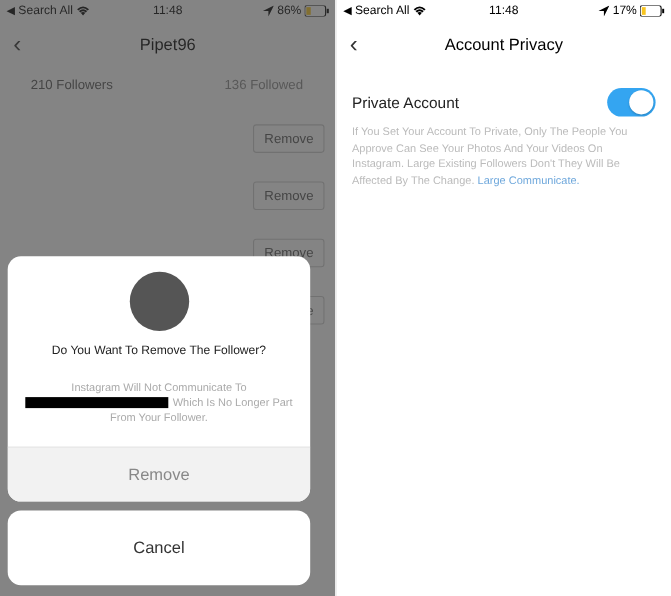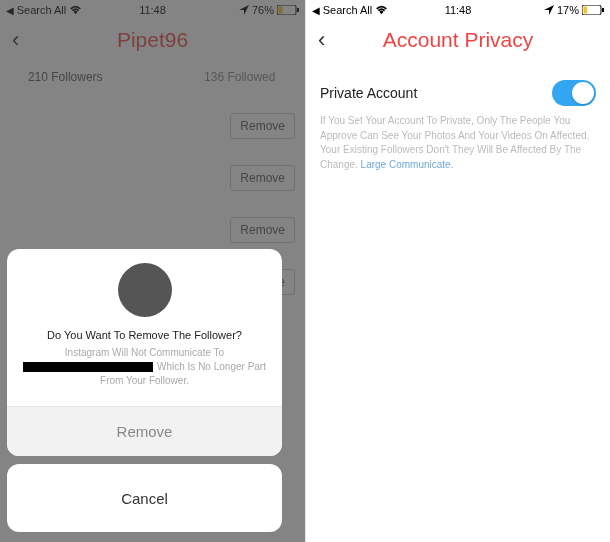--- a/index.html
+++ b/index.html
@@ -9,21 +9,21 @@
     .phone.right { width: 305px; border-left: 1px solid #e5e5e5; background: #fff; }
     
     
     .status-bar { height: 20px; display: flex; align-items: center; justify-content: space-between; padding: 0 6px; font-size: 11px; font-weight: 500; }
     .status-bar .left-group, .status-bar .right-group { display: flex; align-items: center; gap: 3px; }
     .status-bar .center { position: absolute; left: 50%; transform: translateX(-50%); }
     
     
     .nav { height: 40px; display: flex; align-items: center; padding: 0 12px; position: relative; }
     .nav .back { font-size: 22px; font-weight: 300; color: #333; }
-    .nav .title { position: absolute; left: 50%; transform: translateX(-50%); font-size: 21px; color: #ef4444; }
+    .nav .title { position: absolute; left: 50%; transform: translateX(-50%); font-size: 15px; color: #000000; }
     
     
     .tabs { height: 34px; display: flex; gap: 44px; }
     .tabs .tab { flex: 1; display: flex; align-items: center; justify-content: center; font-size: 12px; color: #555; }
     .tabs .tab.inactive { color: #888; }
     
     
     .followers { padding: 6px 10px 0 10px; }
     .follower-row { height: 52px; display: flex; align-items: center; justify-content: flex-end; }
     .follower-row .remove-btn { border: 1px solid #ccc; border-radius: 3px; color: #555; font-size: 12px; padding: 5px 9px; background: #fff; }
@@ -31,21 +31,21 @@
     
     .dim { position: absolute; inset: 0; background: rgba(60,60,60,0.63); pointer-events: none; }
     .left .status-bar, .left .nav, .left .tabs, .left .followers { position: relative; z-index: 0; }
     
     
     .sheet-wrap { position: absolute; left: 7px; right: 23px; bottom: 10px; z-index: 10; }
     .sheet { background: #fff; border-radius: 12px; overflow: hidden; margin-bottom: 8px; }
     .sheet .avatar-wrap { display: flex; justify-content: center; padding-top: 14px; }
     .sheet .avatar { width: 54px; height: 54px; border-radius: 50%; background: #555; }
     .sheet .prompt { text-align: center; font-size: 11px; color: #222; margin-top: 12px; padding: 0 14px; }
-    .sheet .sub { text-align: center; font-size: 10px; color: #aaa; margin-top: 5px; padding: 0 14px; line-height: 1.4; }
+    .sheet .sub { text-align: center; font-size: 10px; color: #aaa; margin-top: 21px; padding: 0 14px; line-height: 1.4; }
     .sheet .sub .redacted { display: inline-block; width: 130px; height: 10px; background: #000; vertical-align: middle; margin-right: 4px; }
     .sheet .remove-action { border-top: 1px solid #e6e6e6; background: #f2f2f2; height: 50px; display: flex; align-items: center; justify-content: center; color: #888; font-size: 15px; margin-top: 18px; }
     .cancel-sheet { background: #fff; border-radius: 12px; height: 68px; display: flex; align-items: center; justify-content: center; color: #333; font-size: 15px; }
     
     
     .right .settings-body { padding: 10px 14px; }
     .setting-row { display: flex; align-items: center; justify-content: space-between; padding: 10px 0 6px 0; gap: 20px; }
     .setting-row .label { font-size: 14px; color: #222; }
     .toggle { width: 44px; height: 26px; border-radius: 13px; background: #34a5f1; position: relative; }
     .toggle .knob { width: 22px; height: 22px; border-radius: 50%; background: #fff; position: absolute; top: 2px; right: 2px; box-shadow: 0 1px 2px rgba(0,0,0,0.2); }
@@ -68,21 +68,21 @@
           </svg>
         </span>
     </div>
     <div class="center">11:48</div>
     <div class="right-group">
       <span class="loc-icon">
           <svg width="10" height="10" viewBox="0 0 10 10">
             <path d="M0 5 L10 0 L5 10 L5 5 Z" fill="#000"></path>
           </svg>
         </span>
-      <span>76%</span>
+      <span>86%</span>
       <span class="batt-icon">
           <svg width="22" height="10" viewBox="0 0 22 10">
             <rect x="0" y="0" width="19" height="10" rx="2" fill="none" stroke="#000" stroke-width="1"></rect>
             <rect x="1.5" y="1.5" width="4" height="7" fill="#f8c520"></rect>
             <rect x="20" y="3" width="2" height="4" fill="#000"></rect>
           </svg>
         </span>
     </div>
   </div>
 
@@ -164,16 +164,16 @@
   </div>
 
   <div class="settings-body">
     <div class="setting-row">
       <span class="label">Private Account</span>
       <div class="toggle">
           <div class="knob"></div>
         </div>
     </div>
     <div class="desc">
-      <span>If You Set Your Account To Private, Only The People You Approve Can See Your Photos And Your Videos On Affected. Your Existing Followers Don't They Will Be Affected By The Change.</span> <span class="link">Large Communicate.</span>
+      <span>If You Set Your Account To Private, Only The People You Approve Can See Your Photos And Your Videos On Instagram. Large Existing Followers Don't They Will Be Affected By The Change.</span> <span class="link">Large Communicate.</span>
     </div>
   </div>
 </div>
 
 </body></html>

